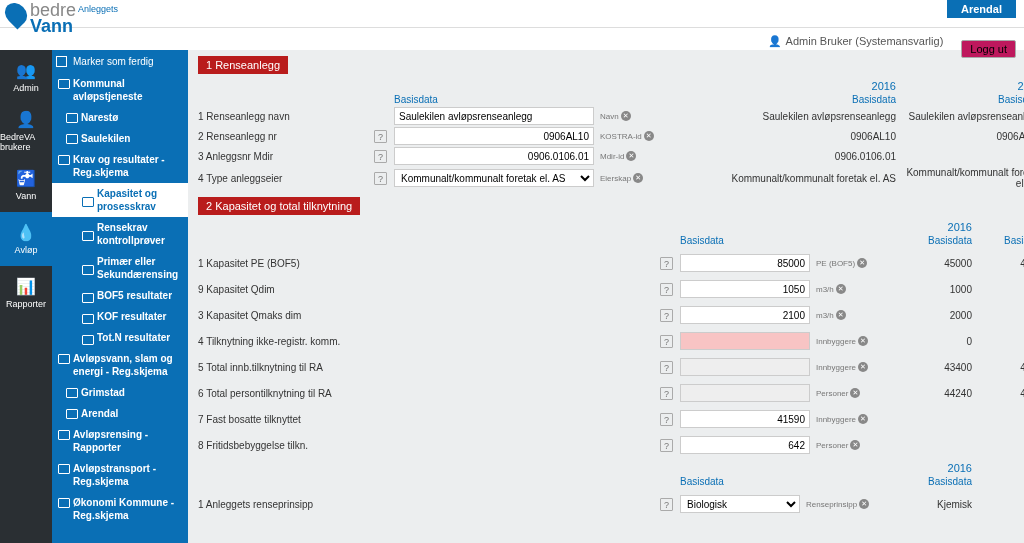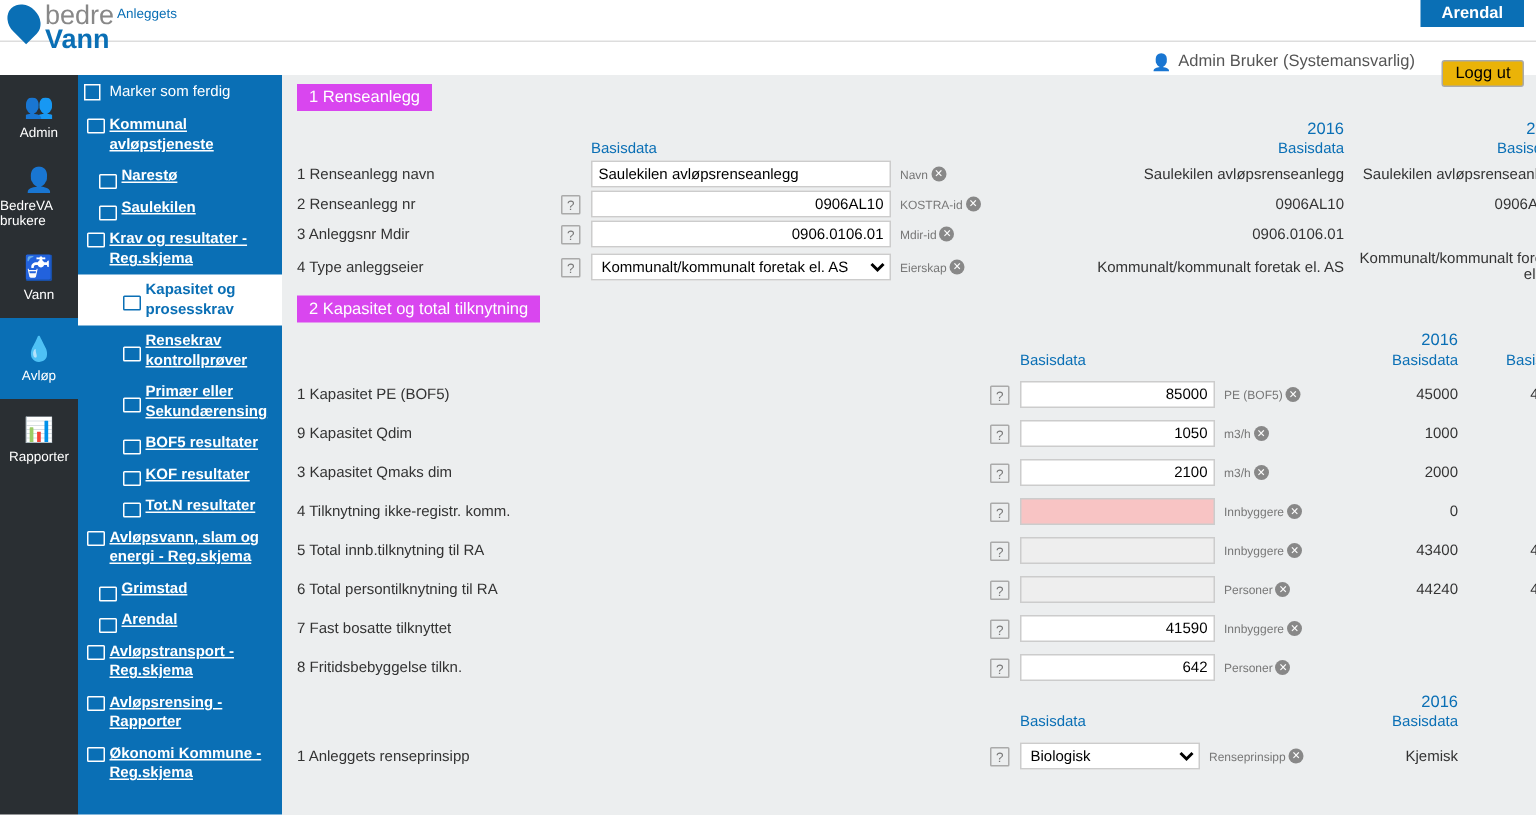--- a/index.html
+++ b/index.html
@@ -6,43 +6,43 @@
 body { font-size: 11px; color: #333; background: #fff; width: 1024px; height: 543px; overflow: hidden; }
 
 .topbar { height: 28px; display: flex; align-items: center; justify-content: flex-end; padding: 0 8px; gap: 10px; border-bottom: 1px solid #ddd; position: relative; }
 .logo { position: absolute; left: 6px; top: 2px; display: flex; align-items: flex-start; }
 .logo-drop { width: 20px; height: 24px; background: #0a6fb5; border-radius: 50% 50% 50% 0; transform: rotate(-45deg); margin-right: 4px; }
 .logo-text { font-size: 18px; color: #888; line-height: 0.9; }
 .logo-text b { color: #0a6fb5; }
 .logo-sub { font-size: 9px; color: #0a6fb5; margin-left: 2px; align-self: flex-start; margin-top: 2px; }
 .badge-city { background: #0a6fb5; color: #fff; padding: 3px 14px; font-weight: bold; position: absolute; right: 8px; top: 0; }
 .userinfo { margin-right: 8px; color: #555; font-size: 11px; display: flex; align-items: center; gap: 4px; margin-top: 4px; }
-.logout { border: 1px solid #aaa; background: #eab308; padding: 2px 8px; border-radius: 2px; font-size: 11px; margin-top: 20px; cursor: pointer; }
+.logout { border: 1px solid #aaa; background: #be185d; padding: 2px 8px; border-radius: 2px; font-size: 11px; margin-top: 20px; cursor: pointer; }
 
 .layout { display: flex; height: 515px; }
 .rail { width: 52px; background: #2a2f33; color: #fff; display: flex; flex-direction: column; }
 .rail-item { height: 54px; display: flex; flex-direction: column; align-items: center; justify-content: center; gap: 3px; font-size: 9px; cursor: pointer; }
 .rail-item.active { background: #0a6fb5; }
 .rail-icon { width: 20px; height: 18px; display: flex; align-items: center; justify-content: center; font-size: 16px; }
 
 .tree { width: 136px; background: #0a6fb5; color: #fff; font-size: 10px; overflow-y: auto; padding: 4px 0; }
 .tree-item { padding: 4px 6px; display: flex; align-items: flex-start; gap: 5px; cursor: pointer; line-height: 1.3; }
 .tree-item.selected { background: #fff; color: #0a6fb5; font-weight: bold; }
-.tree-item.bold { font-weight: bold; text-decoration: underline; }
-.tree-ind1 { padding-left: 14px; align-items: flex-end; }
+.tree-item.bold { font-weight: bold; }
+.tree-ind1 { padding-left: 14px; }
 .tree-ind2 { }
 .tree-ind3 { padding-left: 30px; align-items: center; }
 .folder { width: 10px; height: 8px; flex-shrink: 0; display: inline-block; margin-top: 2px; }
 .folder::before { content: ""; display: block; width: 10px; height: 8px; border: 1px solid currentColor; border-radius: 1px; }
 
 .main { flex: 1; background: #eceeef; overflow-y: auto; padding: 6px 10px 20px 10px; }
 .main::-webkit-scrollbar { width: 10px; }
 .main::-webkit-scrollbar-thumb { background: #bbb; }
 
-.section-hdr { background: #d946ef; color: #fff; display: inline-block; padding: 3px 8px; font-size: 11px; margin-bottom: 6px; position: relative; }
+.section-hdr { background: #b91c1c; color: #fff; display: inline-block; padding: 3px 8px; font-size: 11px; margin-bottom: 6px; position: relative; }
 
 .grid { display: grid; grid-template-columns: 170px 14px 200px 90px 200px 140px; gap: 2px 6px; align-items: center; margin-bottom: 8px; }
 .grid2 { grid-template-columns: 170px 280px 14px 130px 70px 80px 70px; }
 .label { font-size: 10px; color: #333; }
 .yearhdr { text-align: right; color: #0a6fb5; font-size: 11px; cursor: pointer; }
 .basislbl { text-align: right; color: #0a6fb5; font-size: 10px; cursor: pointer; }
 .basislbl.left { text-align: left; }
 .help { width: 13px; height: 13px; border: 1px solid #aaa; text-align: center; font-size: 9px; line-height: 12px; color: #777; cursor: pointer; border-radius: 1px; }
 .inp { border: 1px solid #ccc; padding: 2px 4px; font-size: 10px; width: 100%; text-align: right; height: 18px; }
 .inp.txt { text-align: left; }
@@ -151,25 +151,25 @@
     <div class="tree-item tree-ind1 bold">
         <span class="folder"></span>
         <span>Grimstad</span>
       </div>
     <div class="tree-item tree-ind1 bold">
         <span class="folder"></span>
         <span>Arendal</span>
       </div>
     <div class="tree-item bold">
         <span class="folder"></span>
+        <span>Avløpsrensing - Rapporter</span>
+      </div>
+    <div class="tree-item bold">
+        <span class="folder"></span>
         <span>Avløpstransport - Reg.skjema</span>
-      </div>
-    <div class="tree-item bold">
-        <span class="folder"></span>
-        <span>Avløpsrensing - Rapporter</span>
       </div>
     <div class="tree-item bold">
         <span class="folder"></span>
         <span>Økonomi Kommune - Reg.skjema</span>
       </div>
 
   </div>
 
   <div class="main">
 

